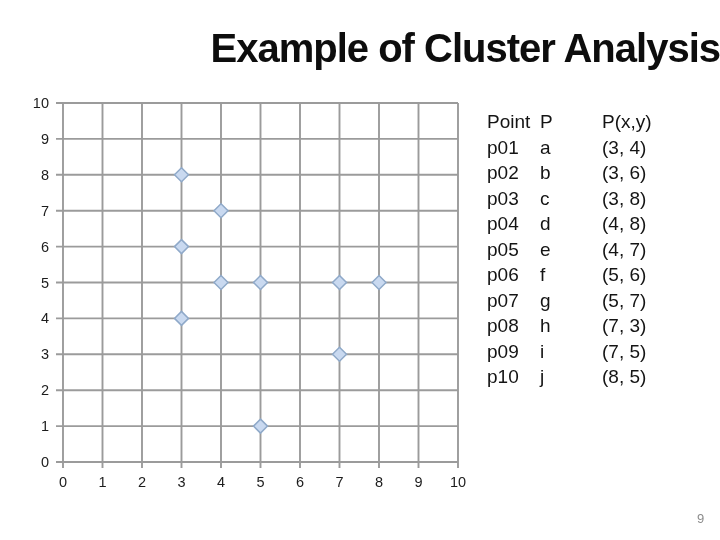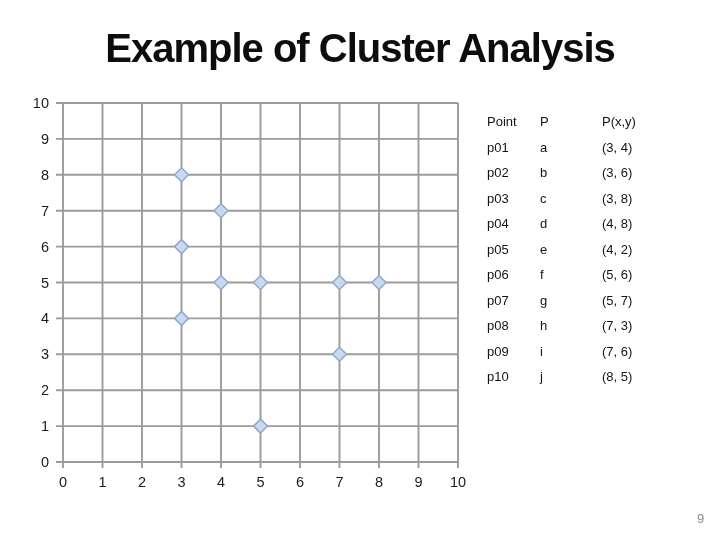--- a/index.html
+++ b/index.html
@@ -10,21 +10,21 @@
     background: #ffffff;
     overflow: hidden;
     font-family: "Liberation Sans", sans-serif;
   }
   .title {
     position: absolute;
     left: 0;
     right: 0;
     top: 26px;
     margin: 0;
-    text-align: center;
+    text-align: right;
     font-size: 40px;
     font-weight: 700;
     letter-spacing: -1px;
     color: #0d0d0d;
   }
   .chart {
     position: absolute;
     left: 30px;
     top: 95px;
     width: 450px;
@@ -34,21 +34,21 @@
     font-family: "Liberation Sans", sans-serif;
     font-size: 14.5px;
     fill: #1c1c1c;
   }
   .ptable {
     position: absolute;
     left: 487px;
     top: 109px;
     display: grid;
     grid-template-columns: 53px 62px auto;
-    font-size: 13px;
+    font-size: 19px;
     line-height: 25.5px;
     color: #141414;
     white-space: nowrap;
   }
   .pagenum {
     position: absolute;
     left: 697px;
     top: 511px;
     font-size: 13px;
     color: #8c8c8c;
@@ -130,33 +130,33 @@
       <div>b</div>
       <div>(3, 6)</div>
       <div>p03</div>
       <div>c</div>
       <div>(3, 8)</div>
       <div>p04</div>
       <div>d</div>
       <div>(4, 8)</div>
       <div>p05</div>
       <div>e</div>
-      <div>(4, 2)</div>
+      <div>(4, 7)</div>
       <div>p06</div>
       <div>f</div>
       <div>(5, 6)</div>
       <div>p07</div>
       <div>g</div>
       <div>(5, 7)</div>
       <div>p08</div>
       <div>h</div>
       <div>(7, 3)</div>
       <div>p09</div>
       <div>i</div>
-      <div>(7, 6)</div>
+      <div>(7, 5)</div>
       <div>p10</div>
       <div>j</div>
       <div>(8, 5)</div>
     </div>
 
   <div class="pagenum">9</div>
 
 </div>
 
 </body></html>

